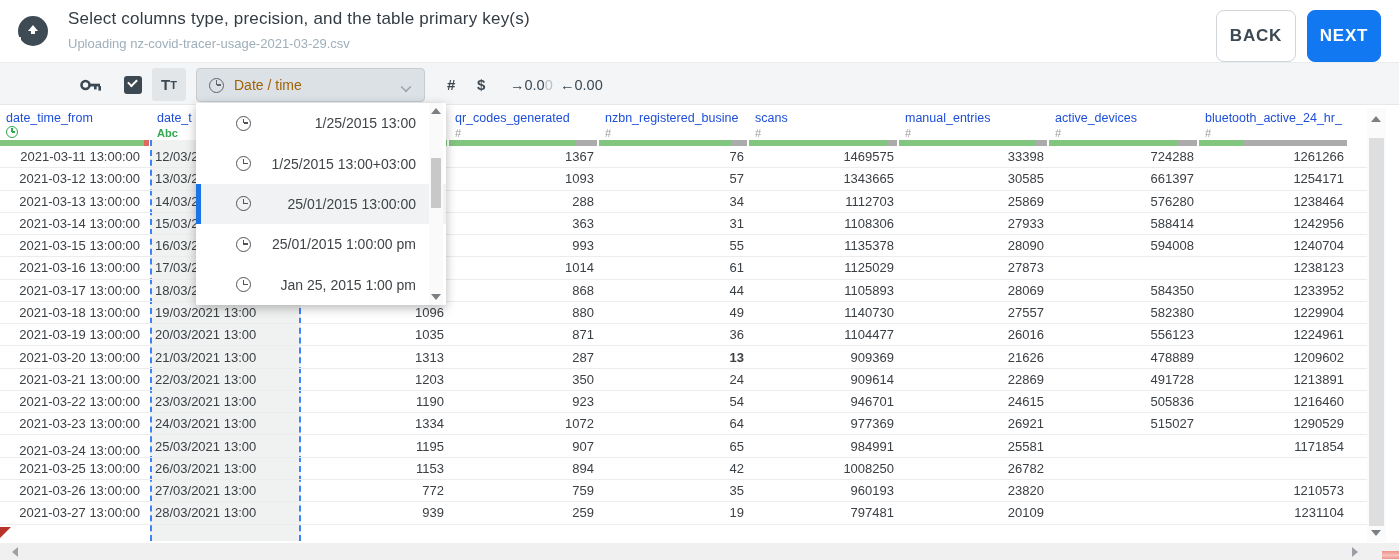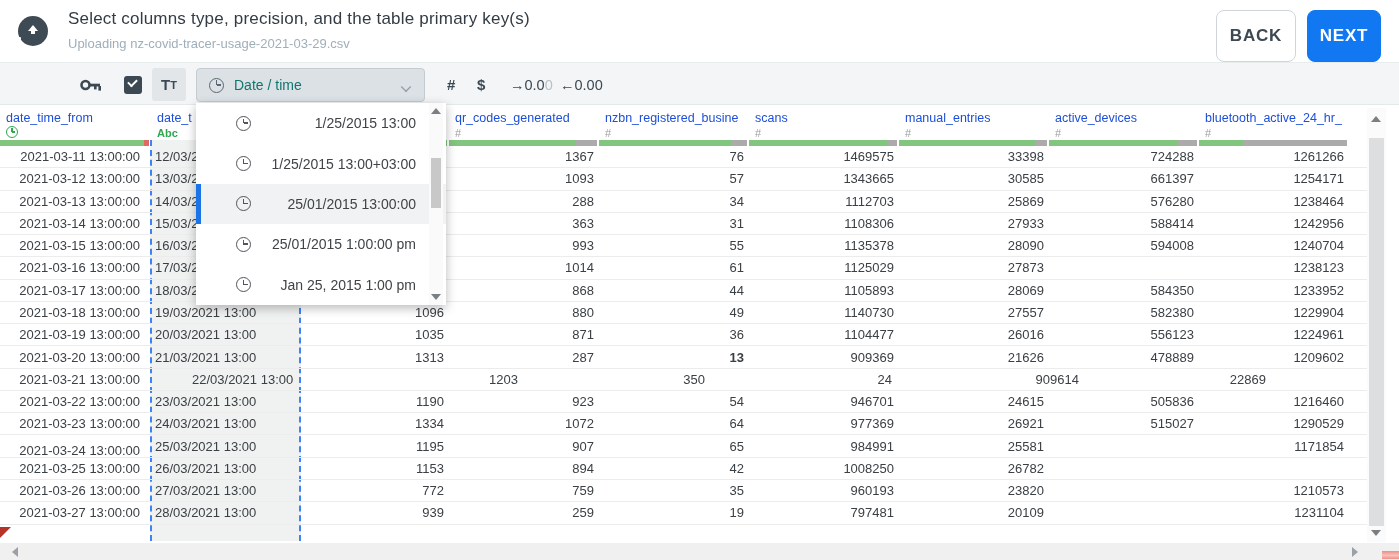--- a/index.html
+++ b/index.html
@@ -28,21 +28,21 @@
   .tb-item{position:absolute;top:0;height:43px;display:flex;align-items:center;color:#3c4852;}
   .key-svg{display:block;}
   .cbx{width:18px;height:18px;background:#3c4852;border-radius:3px;position:relative;}
   .cbx::after{content:"";position:absolute;left:4px;top:3px;width:7px;height:4px;
     border-left:2px solid #fff;border-bottom:2px solid #fff;transform:rotate(-45deg);}
   .tt-btn{position:absolute;left:152px;top:5px;width:34px;height:33px;background:#e2e6e9;border-radius:3px;
     display:flex;align-items:center;justify-content:center;color:#3c4852;font-weight:bold;}
   .tt-big{font-size:15px;} .tt-small{font-size:11px;}
   .type-select{position:absolute;left:196px;top:5px;width:229px;height:34px;background:#dce1e6;
     border:1px solid #c5cbd1;border-radius:4px;box-sizing:border-box;display:flex;align-items:center;
-    color:#0f766e;font-size:14px;cursor:pointer;}
+    color:#a16207;font-size:14px;cursor:pointer;}
   .chevron{position:absolute;right:14px;top:12px;width:9px;height:9px;}
   .chevron::before{content:"";position:absolute;left:0;top:1px;width:8px;height:8px;
     border-right:2px solid #98a2ab;border-bottom:2px solid #98a2ab;transform:rotate(45deg) scale(.75);}
   .fmt{font-size:15px;font-weight:bold;color:#3c4852;}
   .dec{font-size:14.5px;color:#3c4852;}
   .dec .faded{color:#b9c0c6;}
 
   
   .clock{position:relative;display:inline-block;width:15px;height:15px;border:1.5px solid currentColor;
     border-radius:50%;box-sizing:border-box;flex:0 0 auto;}
@@ -313,21 +313,21 @@
           <div class="cell r c1" style="width: 151px;">2021-03-20 13:00:00</div>
           <div class="cell l" style="width: 149px;">21/03/2021 13:00</div>
           <div class="cell r" style="width: 149px;">1313</div>
           <div class="cell r" style="width: 150px;">287</div>
           <div class="cell r" style="width: 150px; font-weight: bold;">13</div>
           <div class="cell r" style="width: 150px;">909369</div>
           <div class="cell r" style="width: 150px;">21626</div>
           <div class="cell r" style="width: 150px;">478889</div>
           <div class="cell r" style="width: 150px;">1209602</div>
         </div>
-        <div class="trow" style="height: 22.27px; gap: 37px;">
+        <div class="trow" style="height: 22.27px;">
           <div class="cell r c1" style="width: 151px;">2021-03-21 13:00:00</div>
           <div class="cell l" style="width: 149px;">22/03/2021 13:00</div>
           <div class="cell r" style="width: 149px;">1203</div>
           <div class="cell r" style="width: 150px;">350</div>
           <div class="cell r" style="width: 150px;">24</div>
           <div class="cell r" style="width: 150px;">909614</div>
           <div class="cell r" style="width: 150px;">22869</div>
           <div class="cell r" style="width: 150px;">491728</div>
           <div class="cell r" style="width: 150px;">1213891</div>
         </div>

